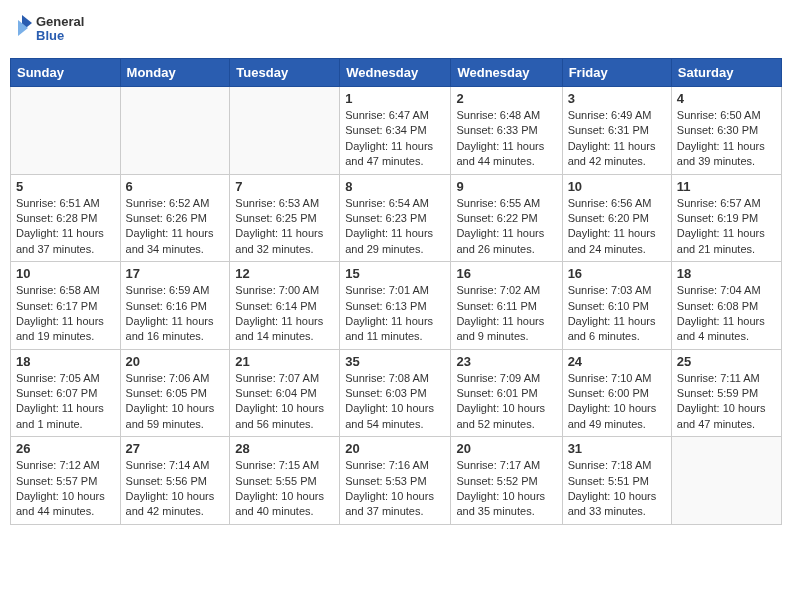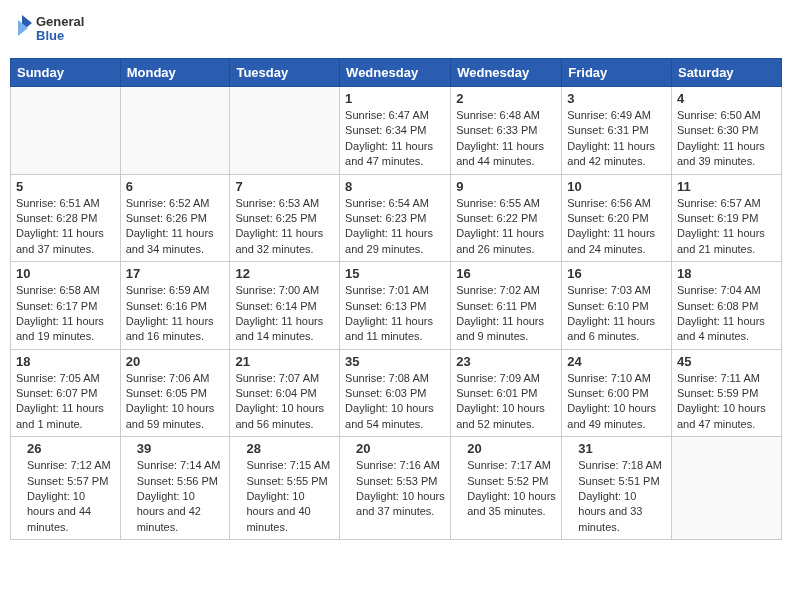--- a/index.html
+++ b/index.html
@@ -70,21 +70,20 @@
     .cell-text {
       font-size: 11px;
       line-height: 1.4;
       color: #333;
     }
     td.empty {
       background: #f9f9f9;
     }
     tr:last-child td {
       height: 75px;
-      padding-left: 16px;
     }
   </style>
 </head>
 <body>
 
 <div class="header">
   <div class="logo">
   <svg width="70" height="40" viewBox="0 0 70 40">
     <text x="22" y="16" font-size="13" font-weight="bold" font-family="Arial" fill="#333">General</text>
     <text x="22" y="30" font-size="13" font-weight="bold" font-family="Arial" fill="#2a5db0">Blue</text>
@@ -260,35 +259,35 @@
           </div>
         </td>
         <td>
           <div class="cell-content">
             <div class="day-number">24</div>
             <div class="cell-text">Sunrise: 7:10 AM<br>Sunset: 6:00 PM<br>Daylight: 10 hours and 49 minutes.</div>
           </div>
         </td>
         <td>
           <div class="cell-content">
-            <div class="day-number">45</div>
+            <div class="day-number">25</div>
             <div class="cell-text">Sunrise: 7:11 AM<br>Sunset: 5:59 PM<br>Daylight: 10 hours and 47 minutes.</div>
           </div>
         </td>
       </tr>
       <tr>
         <td>
           <div class="cell-content">
             <div class="day-number">26</div>
             <div class="cell-text">Sunrise: 7:12 AM<br>Sunset: 5:57 PM<br>Daylight: 10 hours and 44 minutes.</div>
           </div>
         </td>
         <td>
           <div class="cell-content">
-            <div class="day-number">39</div>
+            <div class="day-number">27</div>
             <div class="cell-text">Sunrise: 7:14 AM<br>Sunset: 5:56 PM<br>Daylight: 10 hours and 42 minutes.</div>
           </div>
         </td>
         <td>
           <div class="cell-content">
             <div class="day-number">28</div>
             <div class="cell-text">Sunrise: 7:15 AM<br>Sunset: 5:55 PM<br>Daylight: 10 hours and 40 minutes.</div>
           </div>
         </td>
         <td>

